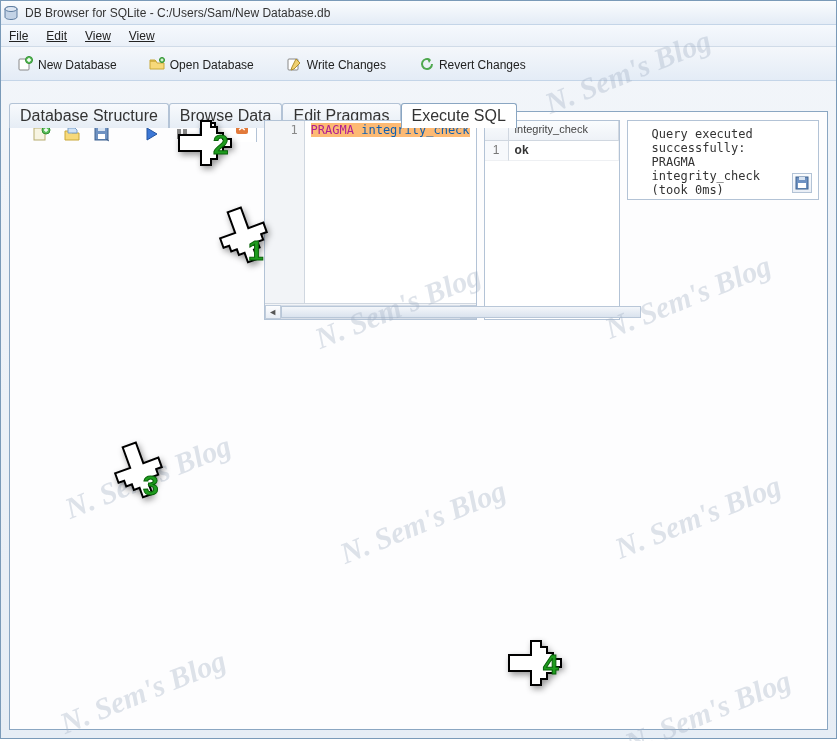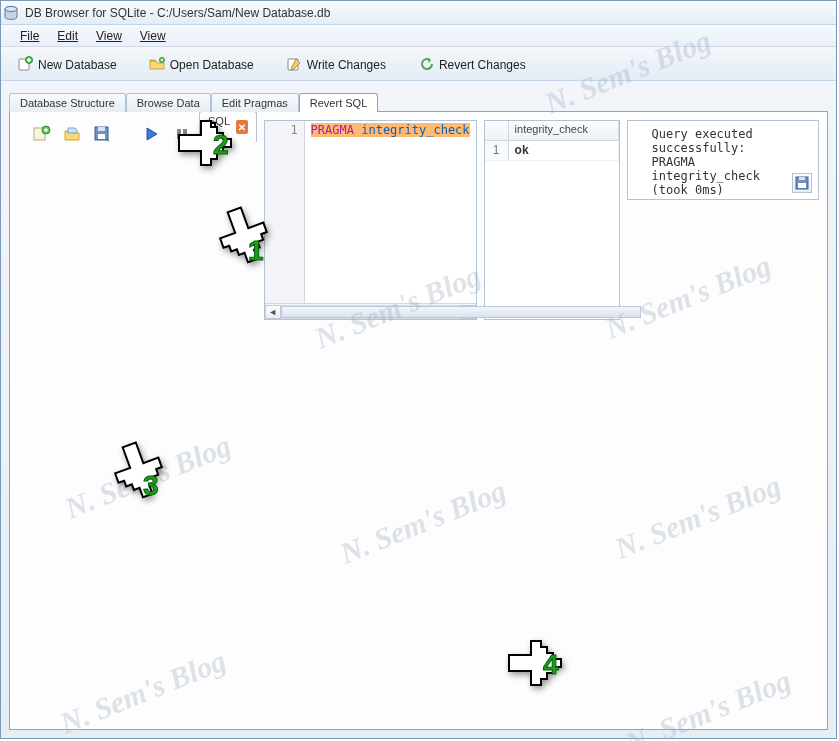--- a/index.html
+++ b/index.html
@@ -37,21 +37,21 @@
   .titlebar .title {
     color: #333;
     font-size: 12px;
   }
   .menubar {
     height: 22px;
     background: linear-gradient(#f6f9fd, #eaf0f8);
     border-bottom: 1px solid #d0dbe8;
     display: flex;
     align-items: center;
-    padding: 0 11px;
+    padding: 0 0;
     gap: 2px;
   }
   .menu-item {
     padding: 2px 8px;
     cursor: default;
     color: #222;
   }
   .menu-item u { text-decoration: underline; }
   .toolbar {
     height: 34px;
@@ -82,28 +82,28 @@
     display: flex;
     align-items: flex-end;
     height: 24px;
     position: relative;
   }
   .main-tab {
     border: 1px solid #b3c3d6;
     border-bottom: none;
     background: linear-gradient(#f8fafd, #e6edf5);
     padding: 3px 10px;
-    font-size: 11px;
+    font-size: 16px;
     color: #333;
     margin-right: 0px;
     border-top-left-radius: 3px;
     border-top-right-radius: 3px;
     cursor: default;
     position: relative;
-    top: 1px;
+    top: 17px;
   }
   .main-tab.active {
     background: #fff;
     border-color: #8aa6c2;
     z-index: 2;
   }
   .main-panel {
     flex: 1;
     border: 1px solid #8aa6c2;
     background: #fdfdfe;
@@ -356,21 +356,21 @@
       <span>Revert Changes</span>
     </div>
   </div>
 
   <div class="content-area">
 
     <div class="main-tabs">
       <div class="main-tab">Database Structure</div>
       <div class="main-tab">Browse Data</div>
       <div class="main-tab">Edit Pragmas</div>
-      <div class="main-tab active">Revert SQL</div>
+      <div class="main-tab active">Execute SQL</div>
     </div>
 
     <div class="main-panel">
 
       <div class="sql-toolbar">
         <span class="sql-tool">
           <svg width="18" height="18" viewBox="0 0 18 18">
               <rect x="1" y="3" width="11" height="12" fill="#f7f4e2" stroke="#b7ad70"></rect>
               <circle cx="13" cy="5" r="4" fill="#5fbf5f" stroke="#2f8f2f"></circle>
               <path d="M13 3v4M11 5h4" stroke="#fff" stroke-width="1.3"></path>

